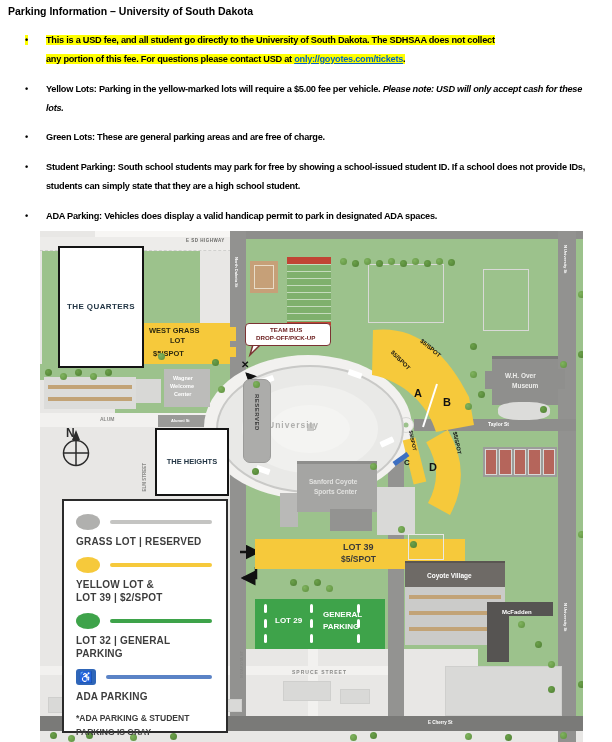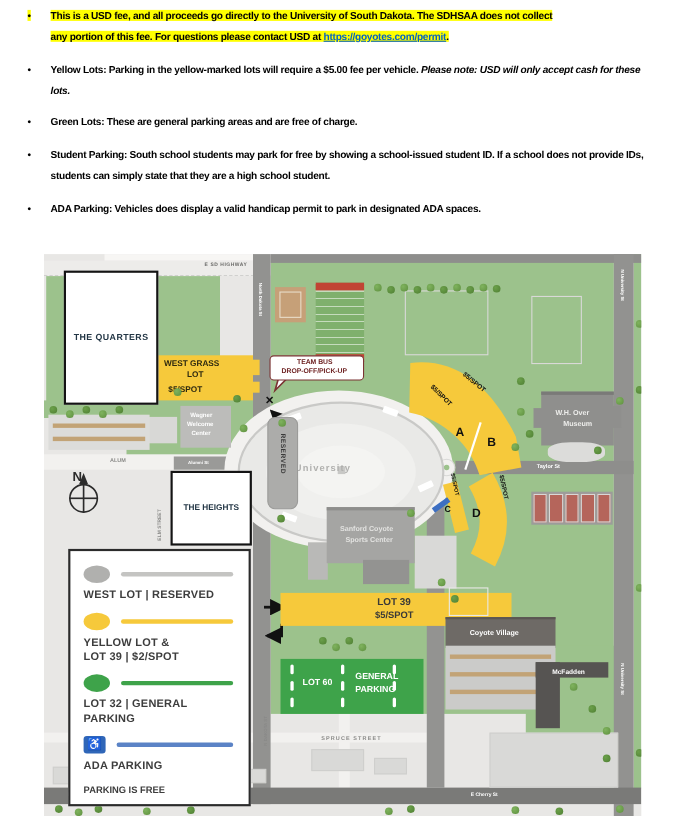--- a/index.html
+++ b/index.html
@@ -38,26 +38,27 @@
   .leg-ada{width:20px;height:16px;background:#2F66B8;border-radius:3px;color:#fff;font-size:11px;
            line-height:16px;text-align:center;flex:none;}
   .leg-note{font-size:8.5px;font-weight:bold;color:#3d3d3d;line-height:1.6;margin-top:8px;}
 </style>
 </head>
 <body>
 
 <div class="page">
 
   <div class="doc">
+    <div class="title">Parking Information – University of South Dakota</div>
 
     <div class="brow">
       <span class="bdot"><span class="hl">•</span></span>
       <span class="btxt">
-        <span class="hl nw">This is a USD fee, and all proceeds go directly to the University of South Dakota. The SDHSAA does not collect</span><br>
-        <span class="hl nw"><span>any portion of this fee. For questions please contact USD at </span><a class="link" href="#">https://goyotes.com/permit</a><span>.</span></span>
+        <span class="hl nw">This is a USD fee, and all student go directly to the University of South Dakota. The SDHSAA does not collect</span><br>
+        <span class="hl nw"><span>any portion of this fee. For questions please contact USD at </span><a class="link" href="#">only://goyotes.com/tickets</a><span>.</span></span>
       </span>
     </div>
 
     <div class="brow">
       <span class="bdot">•</span>
       <span class="btxt"><span>Yellow Lots: Parking in the yellow-marked lots will require a $5.00 fee per vehicle. </span><i>Please note: USD will only accept cash for these lots.</i></span>
     </div>
 
     <div class="brow">
       <span class="bdot">•</span>
@@ -230,21 +231,21 @@
     </div>
     <div class="abs" style="left:190px;top:96px;width:6px;height:14px;background:#F6C93B;"></div>
     <div class="abs" style="left:190px;top:116px;width:6px;height:10px;background:#F6C93B;"></div>
 
     <div class="abs" style="left:215px;top:308px;width:210px;height:30px;background:#F6C93B;text-align:center;">
       <div class="lbl" style="left:88px;top:4px;font-size:9px;color:#3A3A38;">LOT 39</div>
       <div class="lbl" style="left:86px;top:16px;font-size:8.5px;color:#3A3A38;">$5/SPOT</div>
     </div>
 
     <div class="abs" style="left:215px;top:368px;width:130px;height:50px;background:#3EA34A;">
-      <div class="lbl" style="left:20px;top:18px;font-size:8px;color:#fff;">LOT 60</div>
+      <div class="lbl" style="left:20px;top:18px;font-size:8px;color:#fff;">LOT 29</div>
       <div class="lbl" style="left:68px;top:12px;font-size:8px;color:#fff;">GENERAL</div>
       <div class="lbl" style="left:68px;top:24px;font-size:8px;color:#fff;">PARKING</div>
     </div>
     <div class="pd" style="left:224px;top:373px;"></div>
     <div class="pd" style="left:224px;top:388px;"></div>
     <div class="pd" style="left:224px;top:403px;"></div>
     <div class="pd" style="left:270px;top:373px;"></div>
     <div class="pd" style="left:270px;top:388px;"></div>
     <div class="pd" style="left:270px;top:403px;"></div>
     <div class="pd" style="left:317px;top:373px;"></div>
@@ -336,21 +337,21 @@
     <div class="tr d" style="left:495px;top:410px;"></div>
     <div class="tr" style="left:478px;top:390px;"></div>
     <div class="tr d" style="left:370px;top:310px;"></div>
     <div class="tr" style="left:358px;top:295px;"></div>
 
     <div class="legend">
       <div class="leg-sw">
         <div class="leg-dot" style="background:#B0B0AE;"></div>
         <div class="leg-line" style="background:#C4C4C2;"></div>
       </div>
-      <div class="leg-txt">WEST LOT | RESERVED</div>
+      <div class="leg-txt">GRASS LOT | RESERVED</div>
       <div class="leg-sw">
         <div class="leg-dot" style="background:#F6C93B;"></div>
         <div class="leg-line" style="background:#F6C93B;"></div>
       </div>
       <div class="leg-txt">
         <div>YELLOW LOT &amp;</div>
         <div>LOT 39 | $2/SPOT</div>
       </div>
       <div class="leg-sw">
         <div class="leg-dot" style="background:#3EA34A;"></div>
@@ -359,18 +360,19 @@
       <div class="leg-txt">
         <div>LOT 32 | GENERAL</div>
         <div>PARKING</div>
       </div>
       <div class="leg-sw">
         <div class="leg-ada">♿</div>
         <div class="leg-line" style="background:#5B83C6;"></div>
       </div>
       <div class="leg-txt">ADA PARKING</div>
       <div class="leg-note">
-        <div>PARKING IS FREE</div>
+        <div>*ADA PARKING &amp; STUDENT</div>
+        <div>PARKING IS GRAY</div>
       </div>
     </div>
 
   </div>
 </div>
 
 </body></html>

